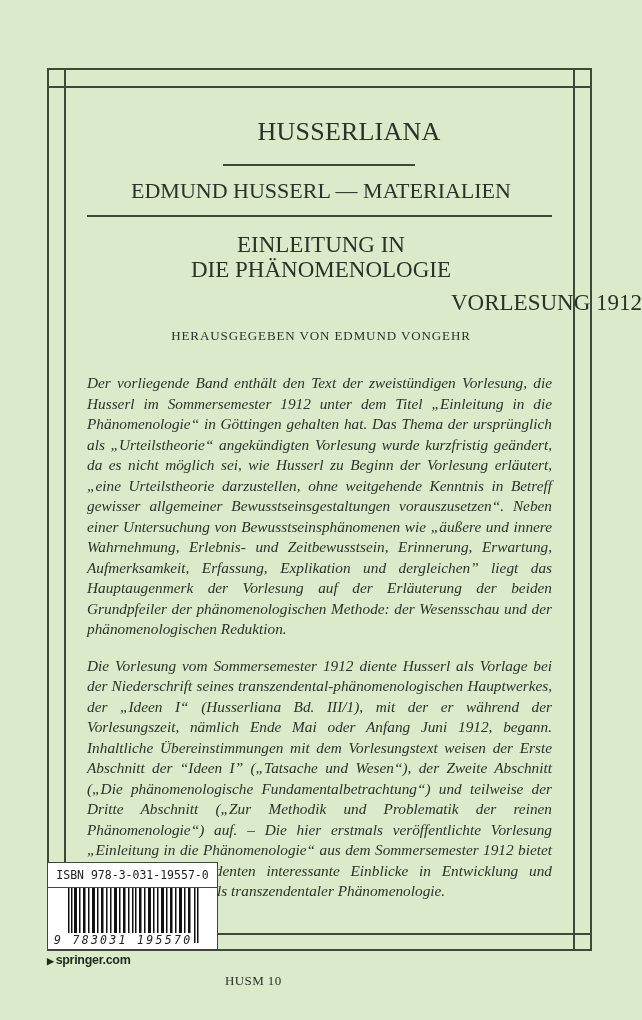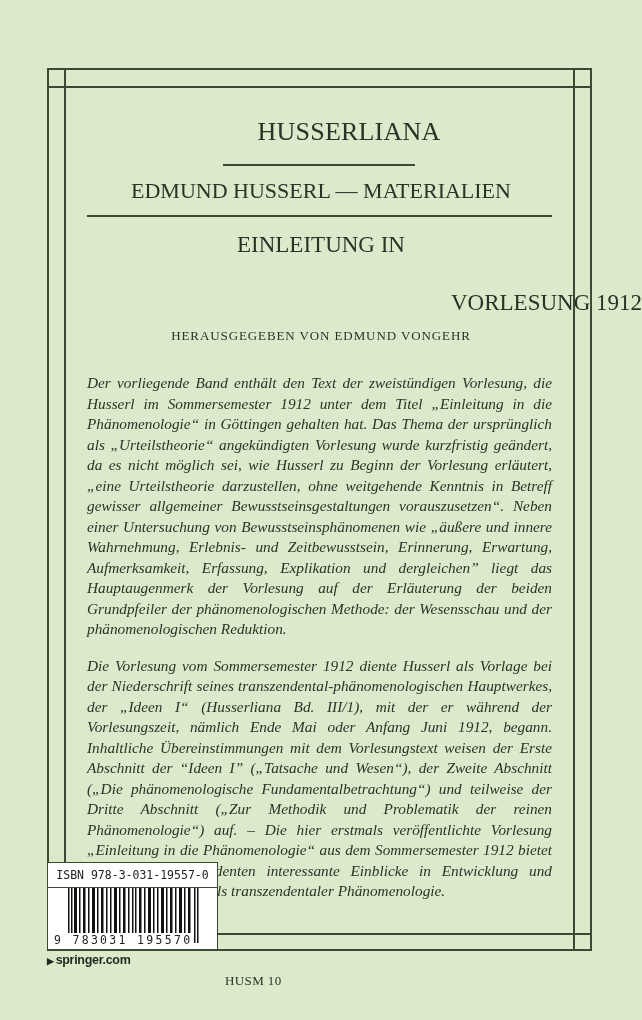--- a/index.html
+++ b/index.html
@@ -28,21 +28,21 @@
   .isbn-label {
     position:absolute; left:0; top:0; width:100%; height:25px;
     border-bottom:1px solid #3b4a35; box-sizing:border-box;
     font-family:"DejaVu Sans Mono","Liberation Mono",monospace;
     font-size:11.5px; text-align:center; line-height:24px; color:#222;
   }
   .bars { position:absolute; left:20px; top:25px; width:132px; height:55px; }
   .bar-digits {
     position:absolute; left:6px; bottom:2px; width:160px;
     font-family:"DejaVu Sans Mono","Liberation Mono",monospace;
-    font-size:11.5px; color:#222; letter-spacing:2.3px; white-space:nowrap;
+    font-size:11.5px; color:#222; letter-spacing:2.3px; white-space:nowrap;font-style:italic;
   }
   .bar-digits span { background:#fff; }
   .series-code {
     position:absolute; left:225px; top:935px; font-size:13px; letter-spacing:0.4px;margin-top:38px;
   }
   .publisher {
     position:absolute; left:47px; top:953px;
     font-family:Liberation Sans, sans-serif; font-weight:bold;
     font-size:12.5px; color:#1f2a1c; letter-spacing:-0.3px;
   }
@@ -60,20 +60,21 @@
 <div class="line" style="left:217px;top:933px;width:374px;height:1.5px;"></div>
 <div class="line" style="left:47px;top:949px;width:544px;height:1.5px;"></div>
 
 <div class="center-text series">HUSSERLIANA</div>
 <div class="line" style="left:223px;top:164px;width:192px;height:1.5px;"></div>
 <div class="center-text subseries">EDMUND HUSSERL — MATERIALIEN</div>
 <div class="line" style="left:87px;top:215px;width:465px;height:1.5px;"></div>
 
 <div class="center-text title">
   <div>EINLEITUNG IN</div>
+  <div>DIE PHÄNOMENOLOGIE</div>
 </div>
 <div class="center-text subtitle">VORLESUNG 1912</div>
 <div class="center-text editor">HERAUSGEGEBEN VON EDMUND VONGEHR</div>
 
 <div class="body-text" style="top:357px;">
   <p>Der vorliegende Band enthält den Text der zweistündigen Vorlesung, die Husserl im Sommersemester 1912 unter dem Titel „Einleitung in die Phänomenologie“ in Göttingen gehalten hat. Das Thema der ursprünglich als „Urteilstheorie“ angekündigten Vorlesung wurde kurzfristig geändert, da es nicht möglich sei, wie Husserl zu Beginn der Vorlesung erläutert, „eine Urteilstheorie darzustellen, ohne weitgehende Kenntnis in Betreff gewisser allgemeiner Bewusstseinsgestaltungen vorauszusetzen“. Neben einer Untersuchung von Bewusstseinsphänomenen wie „äußere und innere Wahrnehmung, Erlebnis- und Zeitbewusstsein, Erinnerung, Erwartung, Aufmerksamkeit, Erfassung, Explikation und dergleichen” liegt das Hauptaugenmerk der Vorlesung auf der Erläuterung der beiden Grundpfeiler der phänomenologischen Methode: der Wesensschau und der phänomenologischen Reduktion.</p>
   <p>Die Vorlesung vom Sommersemester 1912 diente Husserl als Vorlage bei der Niederschrift seines transzendental-phänomenologischen Hauptwerkes, der „Ideen I“ (Husserliana Bd. III/1), mit der er während der Vorlesungszeit, nämlich Ende Mai oder Anfang Juni 1912, begann. Inhaltliche Übereinstimmungen mit dem Vorlesungstext weisen der Erste Abschnitt der “Ideen I” („Tatsache und Wesen“), der Zweite Abschnitt („Die phänomenologische Fundamentalbetrachtung“) und teilweise der Dritte Abschnitt („Zur Methodik und Problematik der reinen Phänomenologie“) auf. – Die hier erstmals veröffentlichte Vorlesung „Einleitung in die Phänomenologie“ aus dem Sommersemester 1912 bietet Forschern und Studenten interessante Einblicke in Entwicklung und Thematik von Husserls transzendentaler Phänomenologie.</p>
 </div>
 
 <div class="barcode-box">

